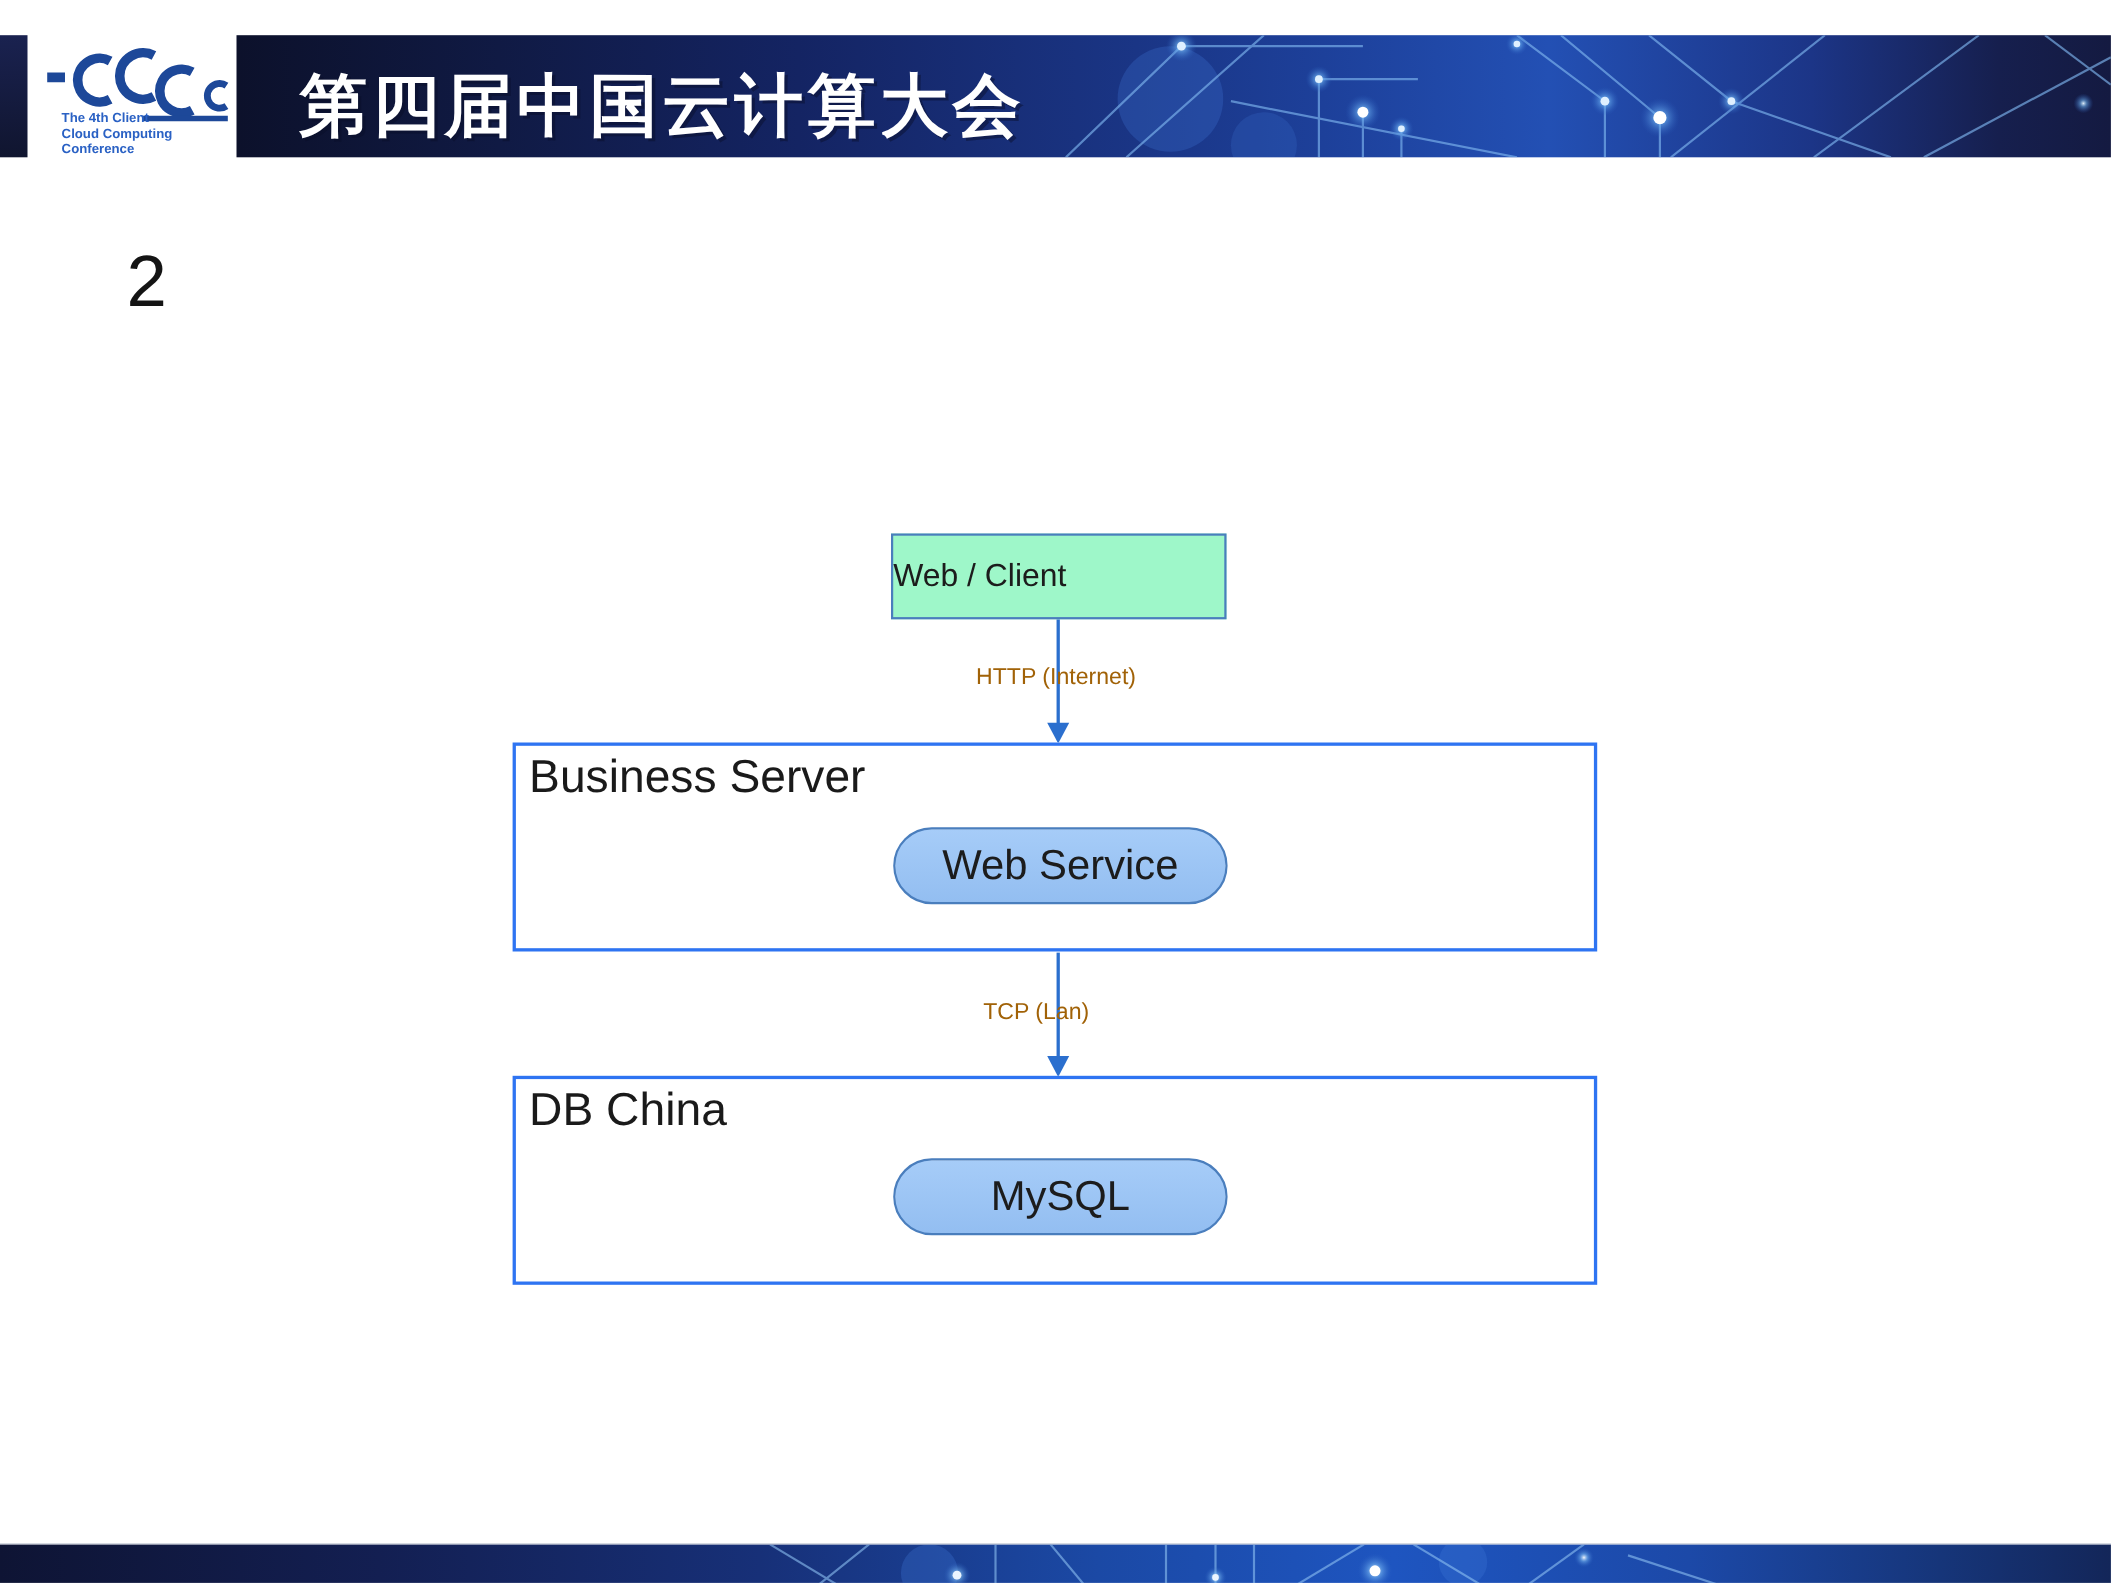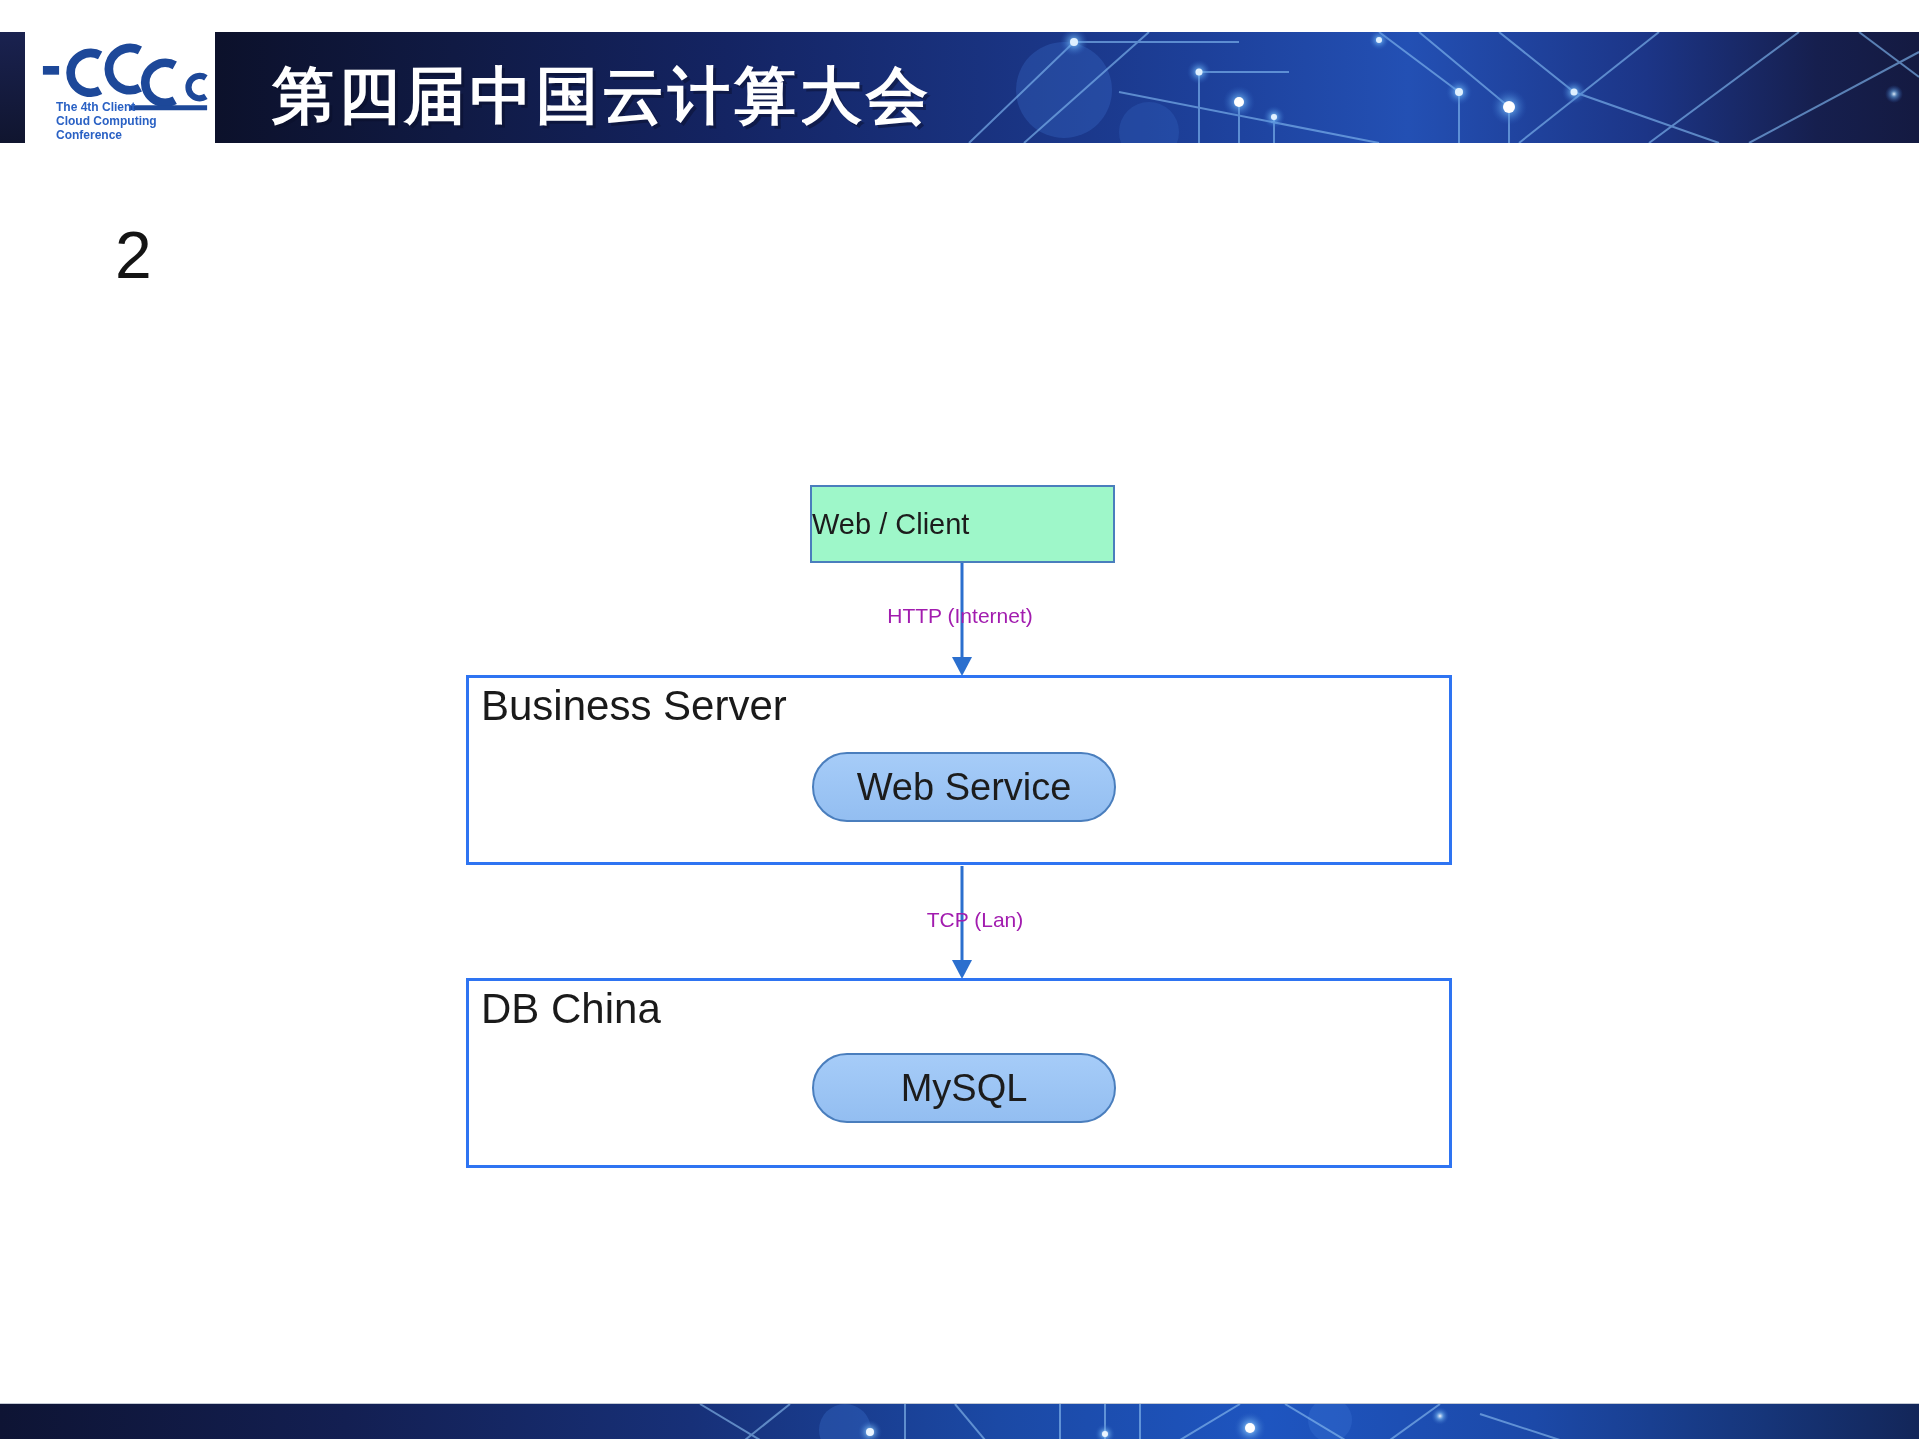--- a/index.html
+++ b/index.html
@@ -70,24 +70,24 @@
     background: linear-gradient(180deg, #a6ccf8 0%, #93bef1 100%);
     border: 2px solid #4a7ebd; border-radius: 40px;
     display: flex; align-items: center; justify-content: center;
     font-size: 38px; color: #1c1c1c;
   }
   .server-box.business .component-pill { top: 74px; }
   .server-box.db .component-pill { top: 72px; }
 
   .arrow-label {
     position: absolute; transform: translateX(-50%);
-    font-size: 21px; color: #a21caf; white-space: nowrap;
+    font-size: 21px; color: #a16207; white-space: nowrap;
   }
   .arrow-label.http { left: 960px; top: 604px; }
-  .arrow-label.tcp  { left: 975px; top: 908px; }
+  .arrow-label.tcp  { left: 942px; top: 908px; }
 
   
   .footer-band {
     position: absolute; left: 0; right: 0; bottom: 0; height: 36px;
     border-top: 1px solid #c3c9d4;
     background: linear-gradient(90deg,
       #0e1434 0%, #131f52 18%, #173078 36%, #1b49a5 52%,
       #1e55c0 66%, #1c49a8 80%, #163579 92%, #132659 100%);
     overflow: hidden;
   }

